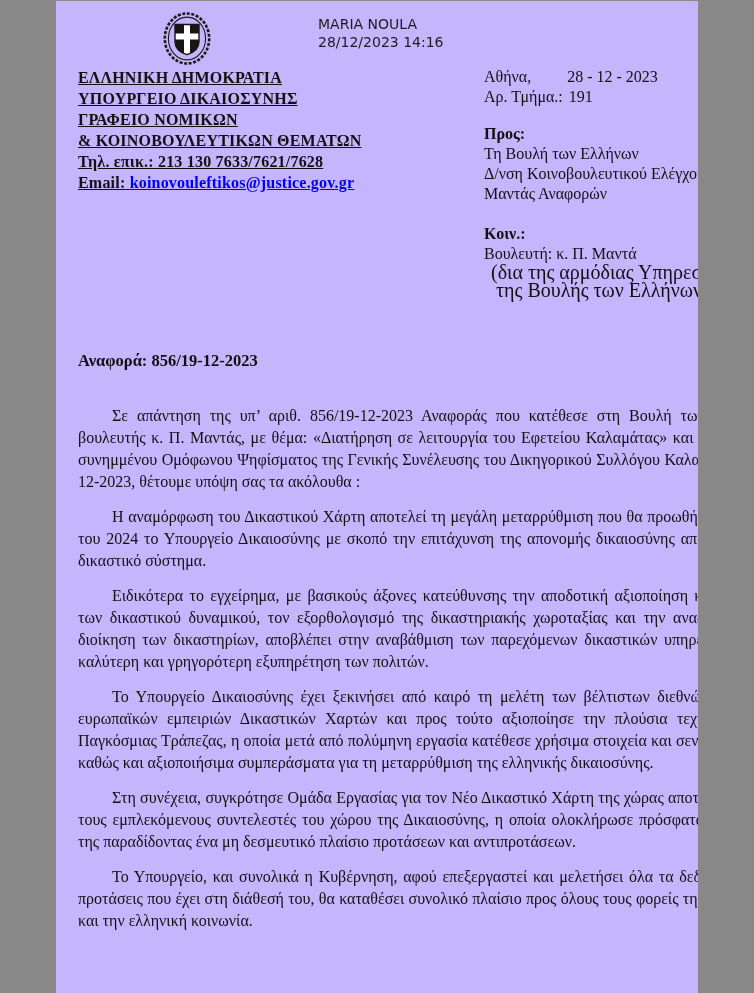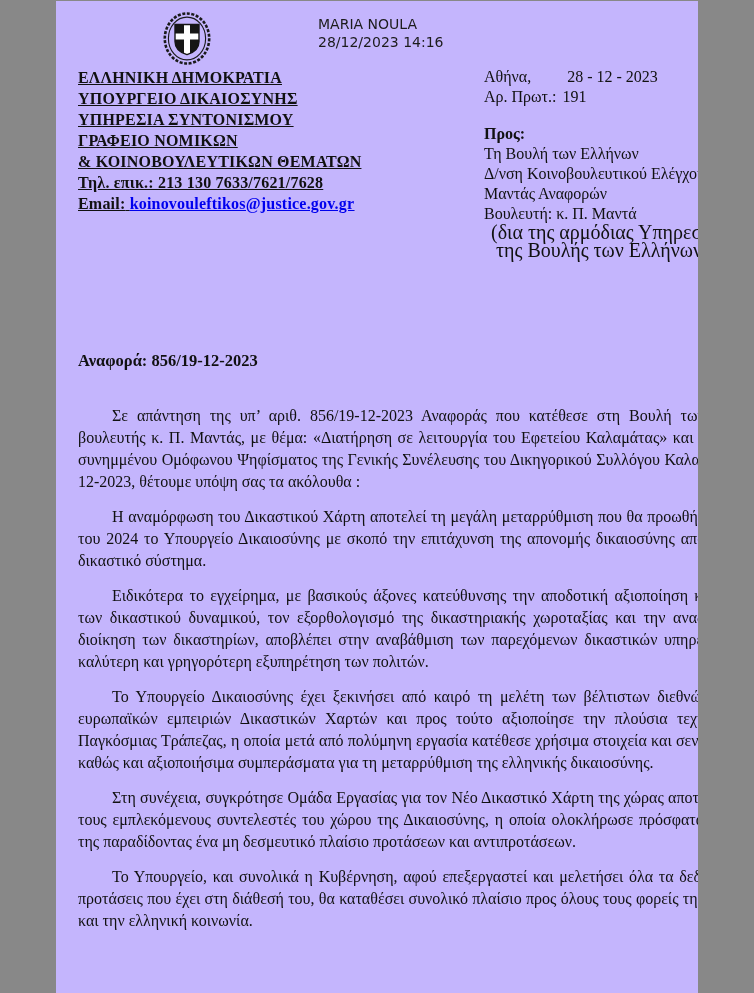--- a/index.html
+++ b/index.html
@@ -75,43 +75,43 @@
   </div>
 
   <div class="stamp">
     <div>MARIA NOULA</div>
     <div>28/12/2023 14:16</div>
   </div>
 
   <div class="sender">
     <div>ΕΛΛΗΝΙΚΗ ΔΗΜΟΚΡΑΤΙΑ</div>
     <div>ΥΠΟΥΡΓΕΙΟ ΔΙΚΑΙΟΣΥΝΗΣ</div>
-    <div>ΥΠΗΡΕΣΙΑ ΣΥΝΤΟΝΙΣΜΟΥ</div>
     <div>ΓΡΑΦΕΙΟ ΝΟΜΙΚΩΝ</div>
     <div>&amp; ΚΟΙΝΟΒΟΥΛΕΥΤΙΚΩΝ ΘΕΜΑΤΩΝ</div>
     <div>Τηλ. επικ.: 213 130 7633/7621/7628</div>
     <div>
       <span>Email:</span>
       <a class="email-link">koinovouleftikos@justice.gov.gr</a>
     </div>
   </div>
 
   <div class="recipient">
     <div class="date-row">
       <span>Αθήνα,</span>
       <span>28 - 12 - 2023</span>
     </div>
     <div class="proto-row">
-      <span>Αρ. Πρωτ.:</span>
+      <span>Αρ. Τμήμα.:</span>
       <span>191</span>
     </div>
     <div class="blocklabel to-label">Προς:</div>
     <div>Τη Βουλή των Ελλήνων</div>
     <div>Δ/νση Κοινοβουλευτικού Ελέγχου</div>
     <div>Μαντάς Αναφορών</div>
+    <div class="blocklabel cc-label">Κοιν.:</div>
     <div>Βουλευτή: κ. Π. Μαντά</div>
     <div class="cc-note cc-note-1">(δια της αρμόδιας Υπηρεσίας</div>
     <div class="cc-note cc-note-2">της Βουλής των Ελλήνων)</div>
   </div>
 
   <div class="reference">
     <span>Αναφορά:</span>
     <span>856/19-12-2023</span>
   </div>
 

